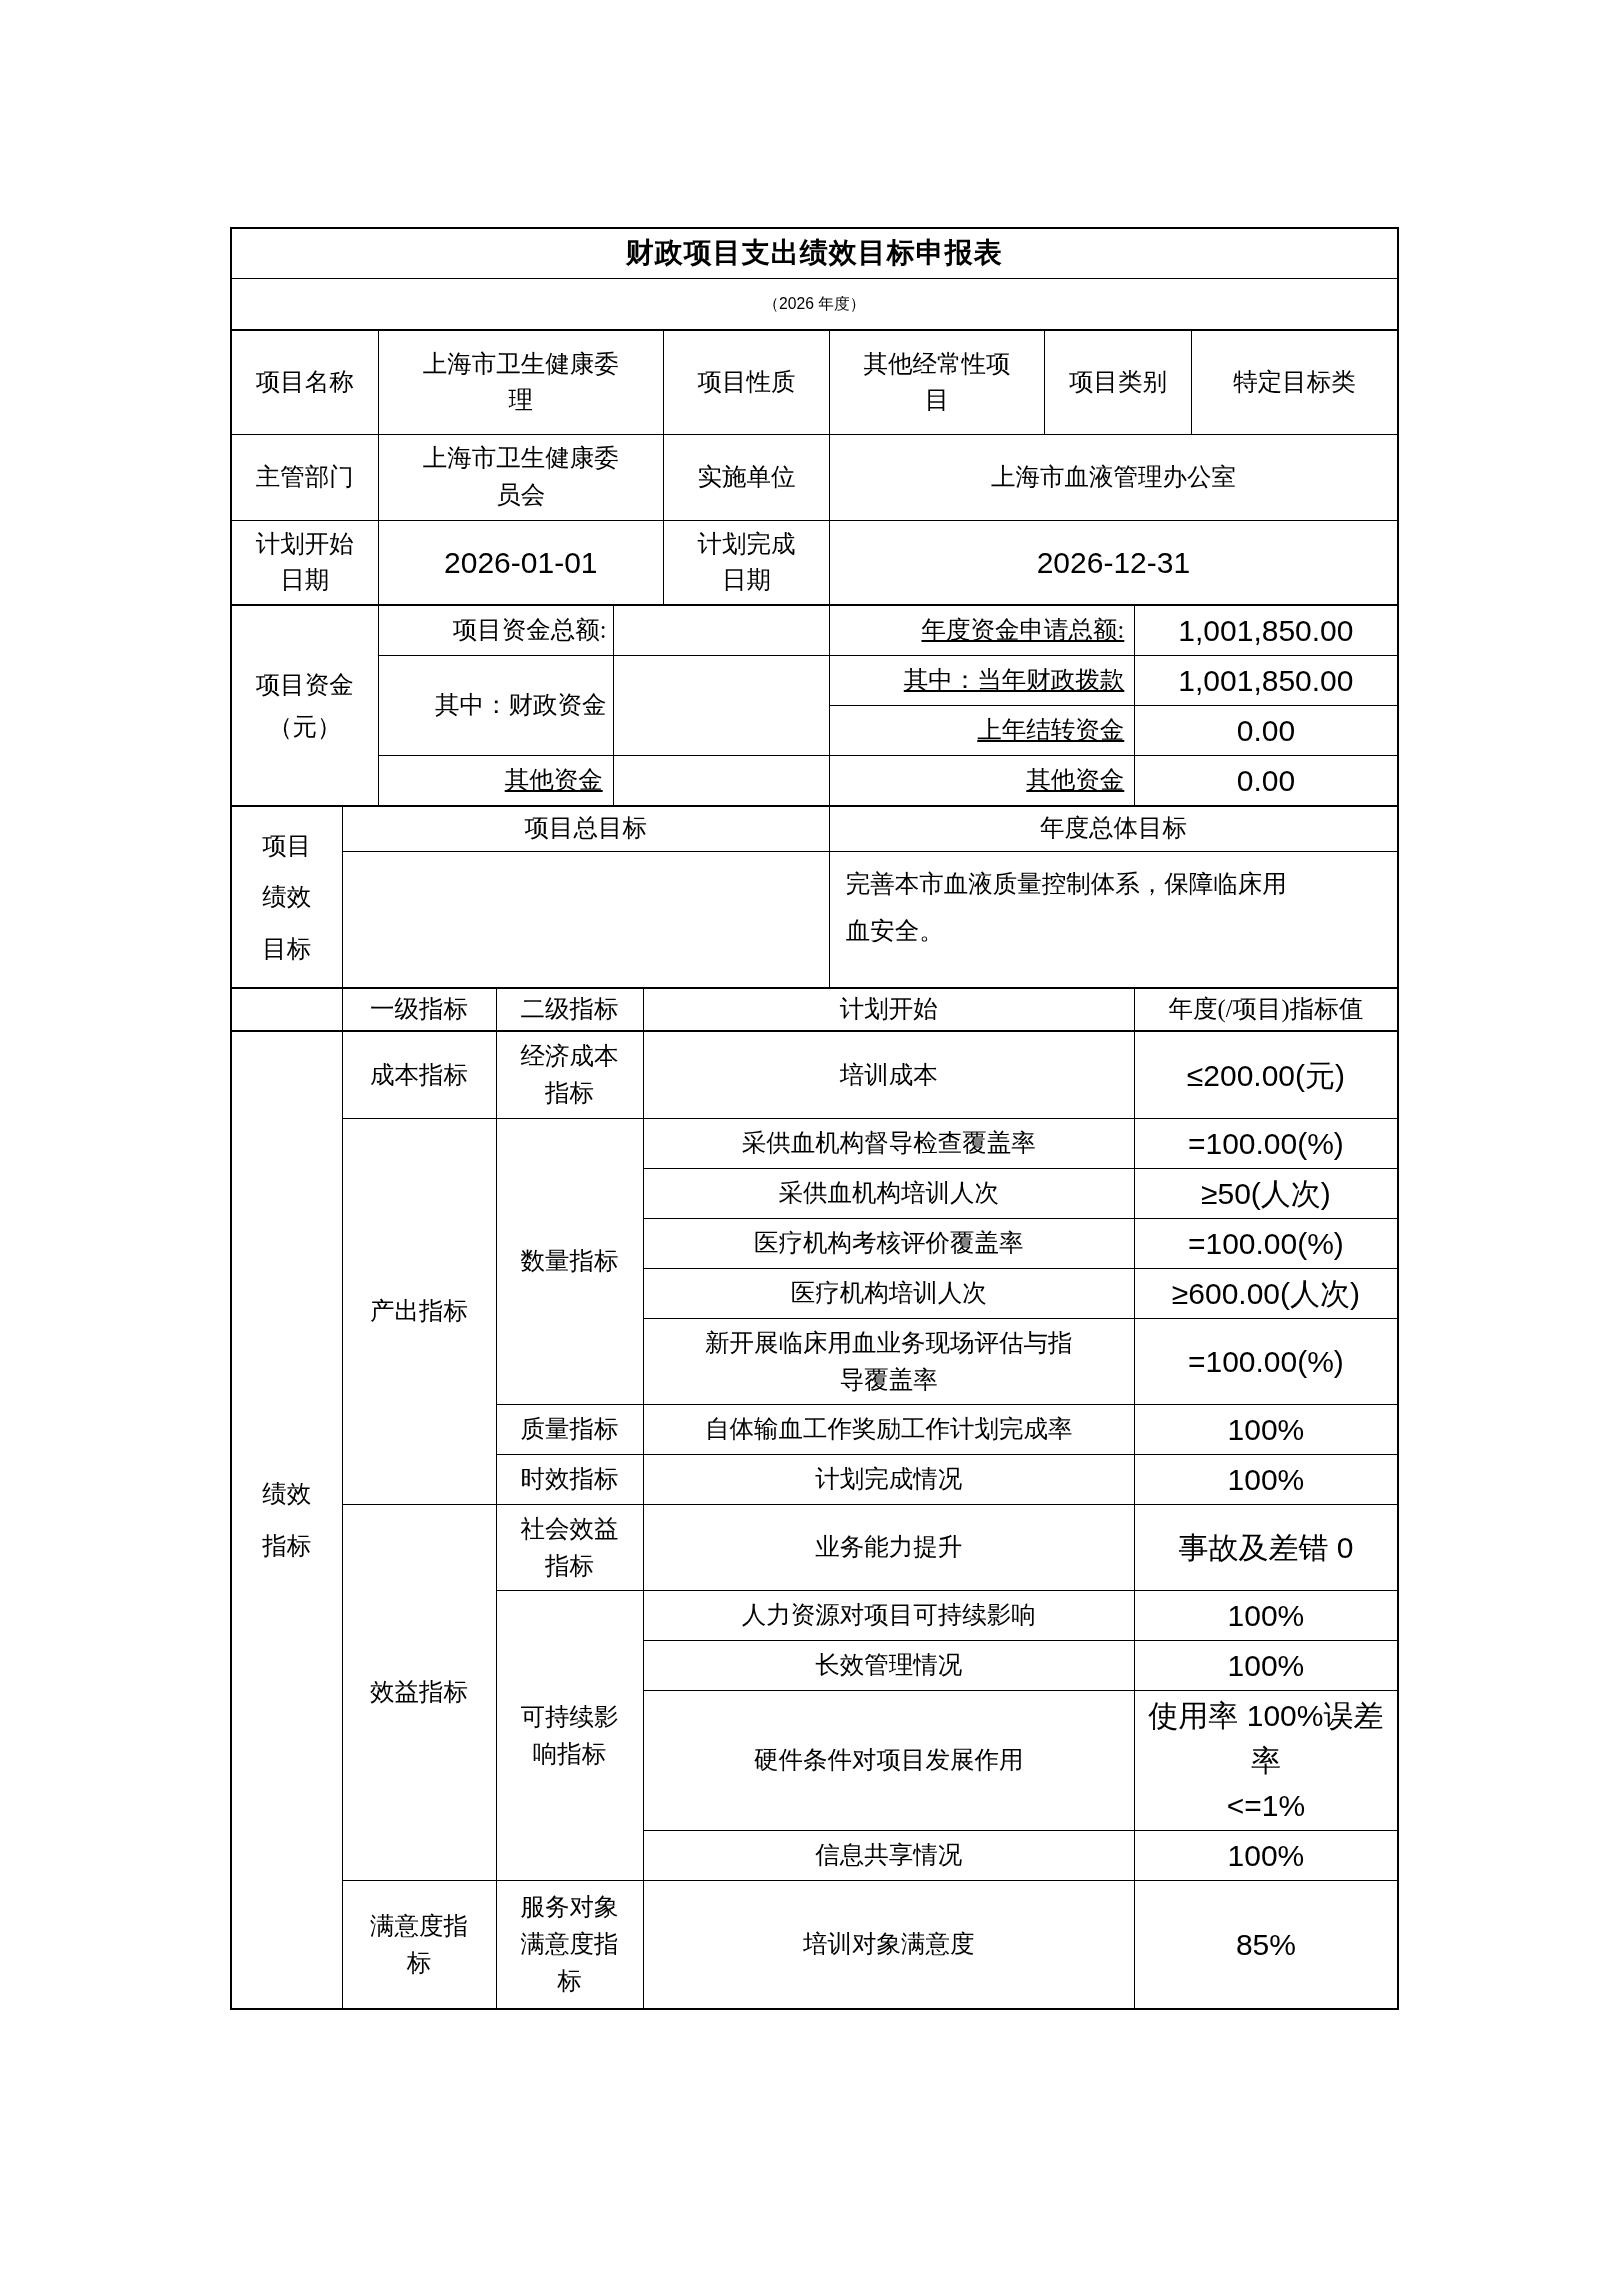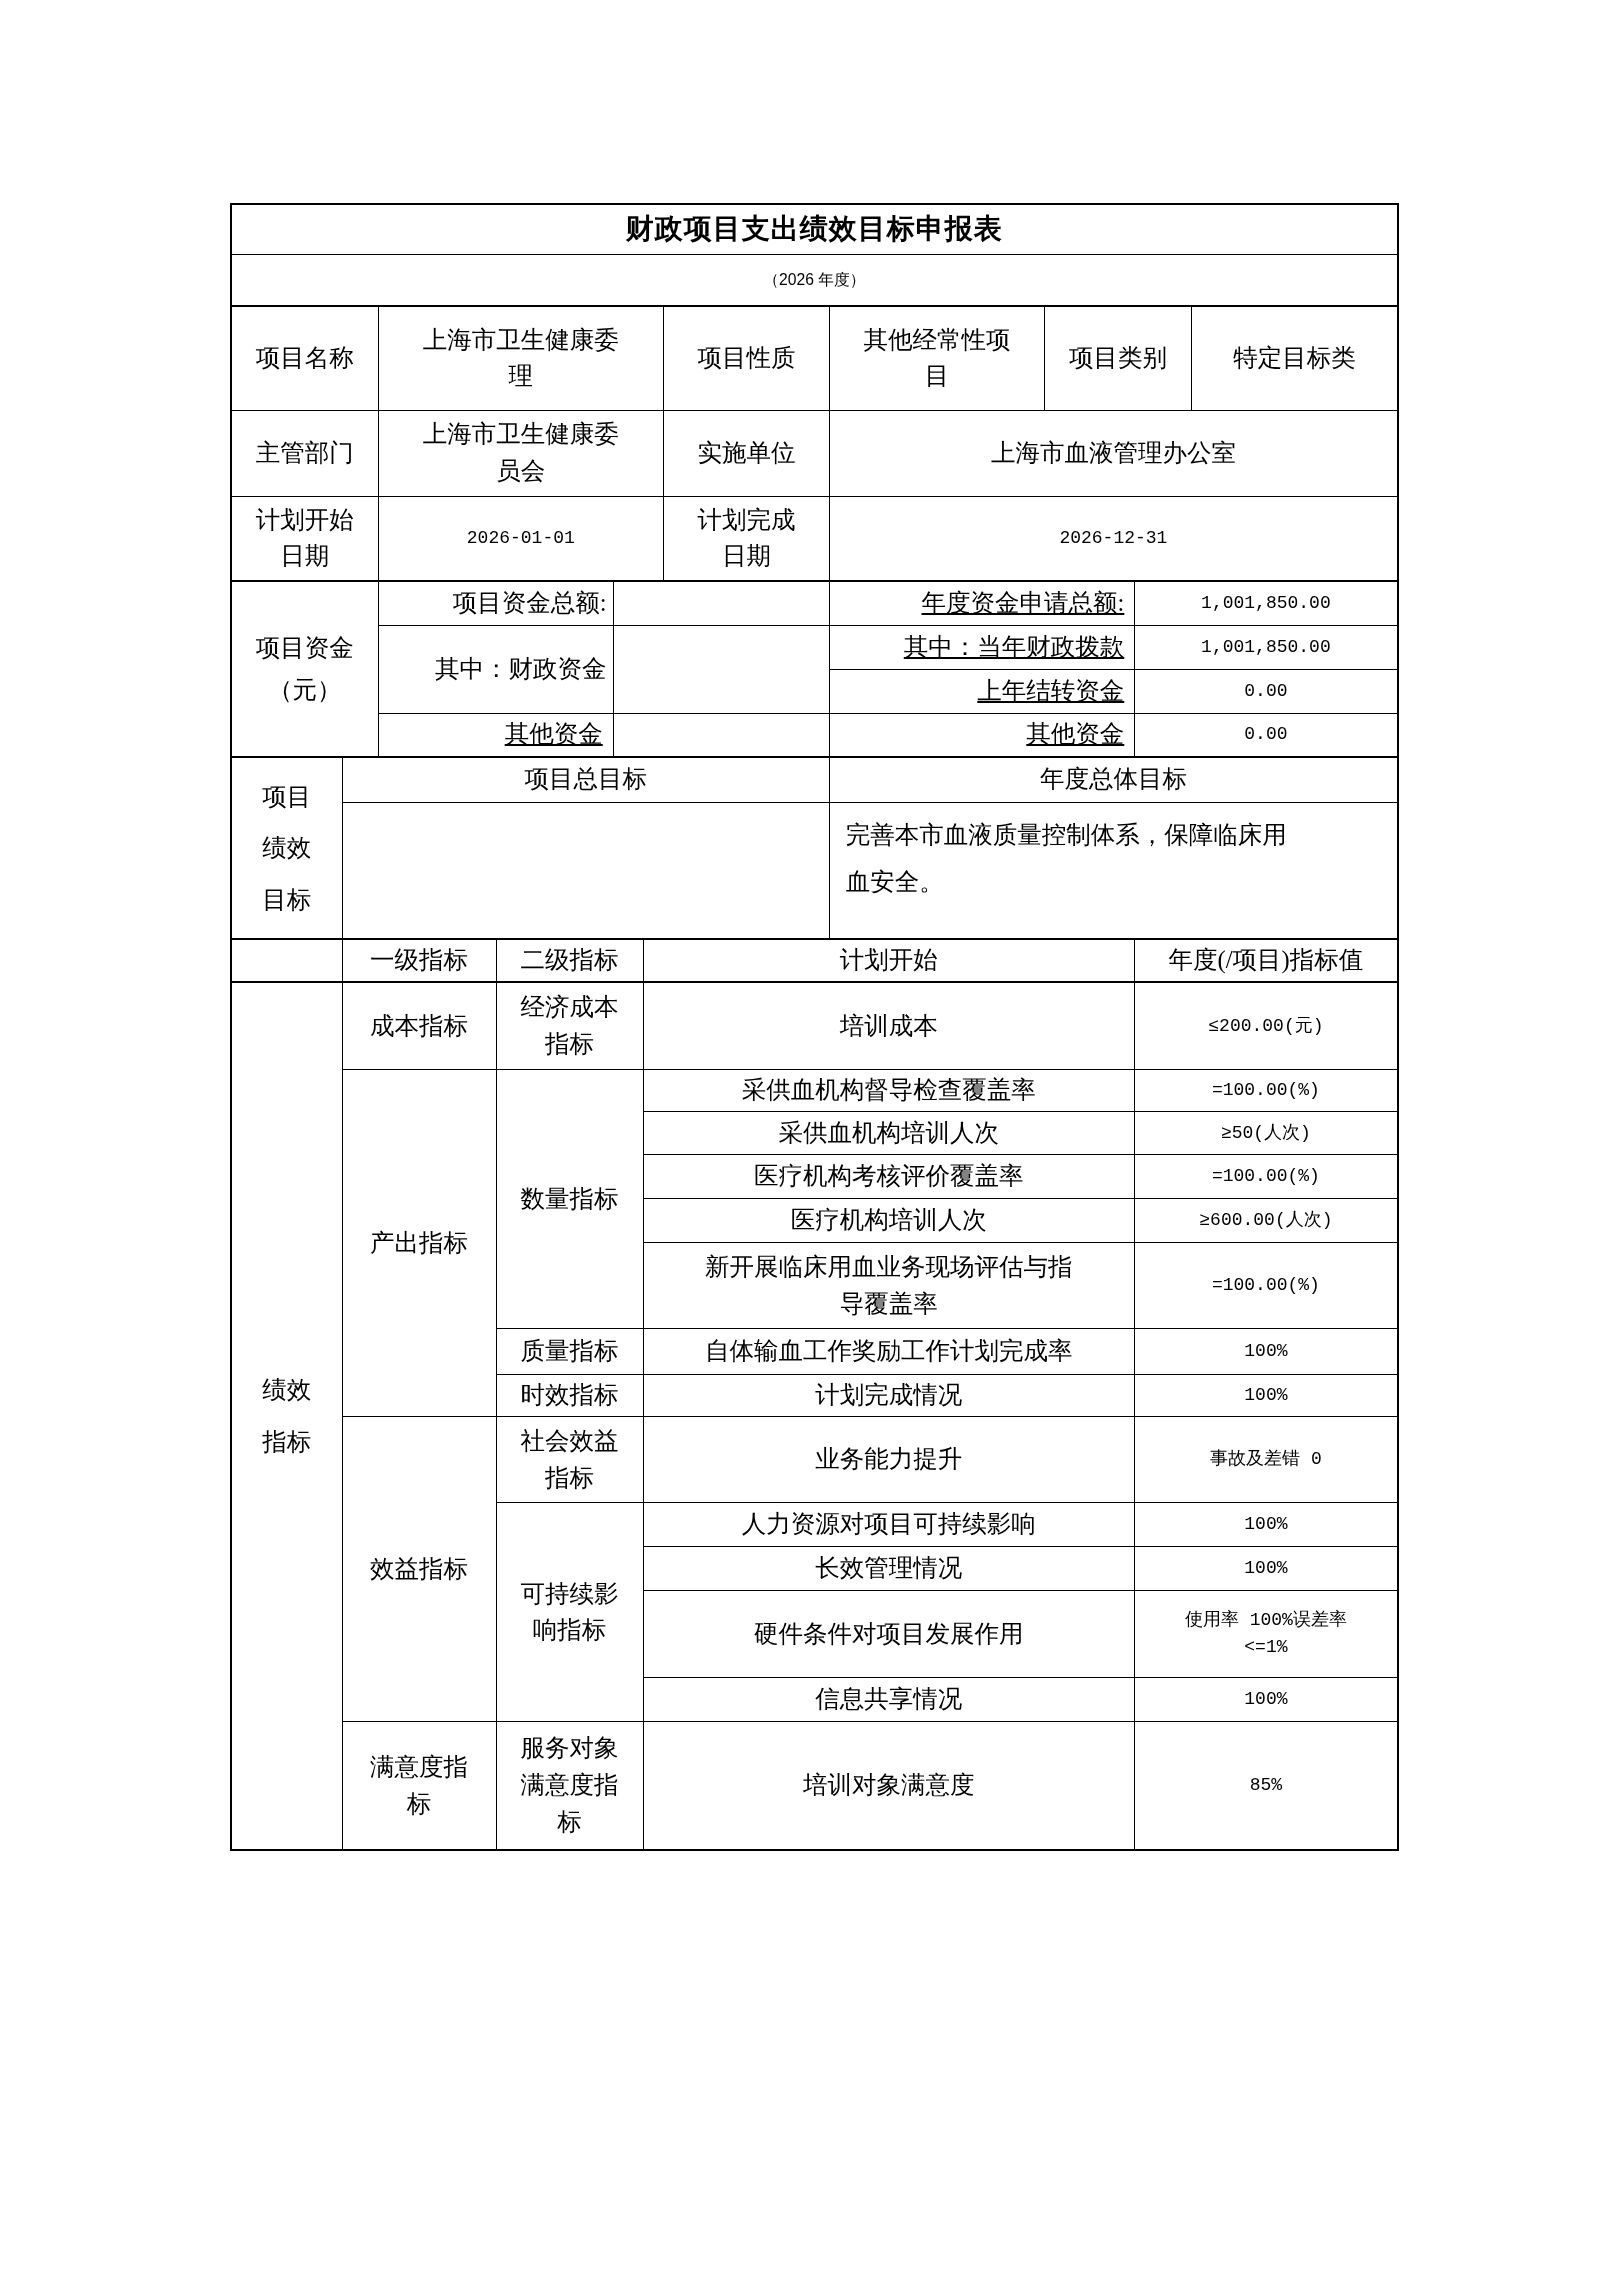--- a/index.html
+++ b/index.html
@@ -8,21 +8,21 @@
     background: #ffffff;
     width: 1621px;
     height: 2293px;
     position: relative;
     font-family: "Liberation Serif", "DejaVu Serif", serif;
     color: #000000;
   }
   .sheet {
     position: absolute;
     left: 230px;
-    top: 203px;
+    top: 227px;
   }
   table.form {
     border-collapse: collapse;
     table-layout: fixed;
     width: 1165px;
     border: 2px solid #000;
   }
   td {
     border: 1px solid #000;
     text-align: center;
@@ -38,22 +38,22 @@
   .title-cell {
     font-size: 28px;
     font-weight: bold;
     letter-spacing: 1px;
   }
   .year-cell {
     font-size: 15.7px;
     font-family: "Liberation Sans", "DejaVu Sans", sans-serif;
   }
   .num {
-    font-family: Liberation Mono, monospace;
-    font-size: 18px;
+    font-family: Liberation Sans, sans-serif;
+    font-size: 30px;
   }
   .al { text-align: right;  padding-left: 13.7px; }
   .ar { text-align: right; padding-right: 9.8px; text-decoration: underline; }
   .goal-text {
     text-align: left;
     vertical-align: top;
     padding: 9.8px 15.7px;
     line-height: 1.9;
   }
   .stack { line-height: 1.7; }

